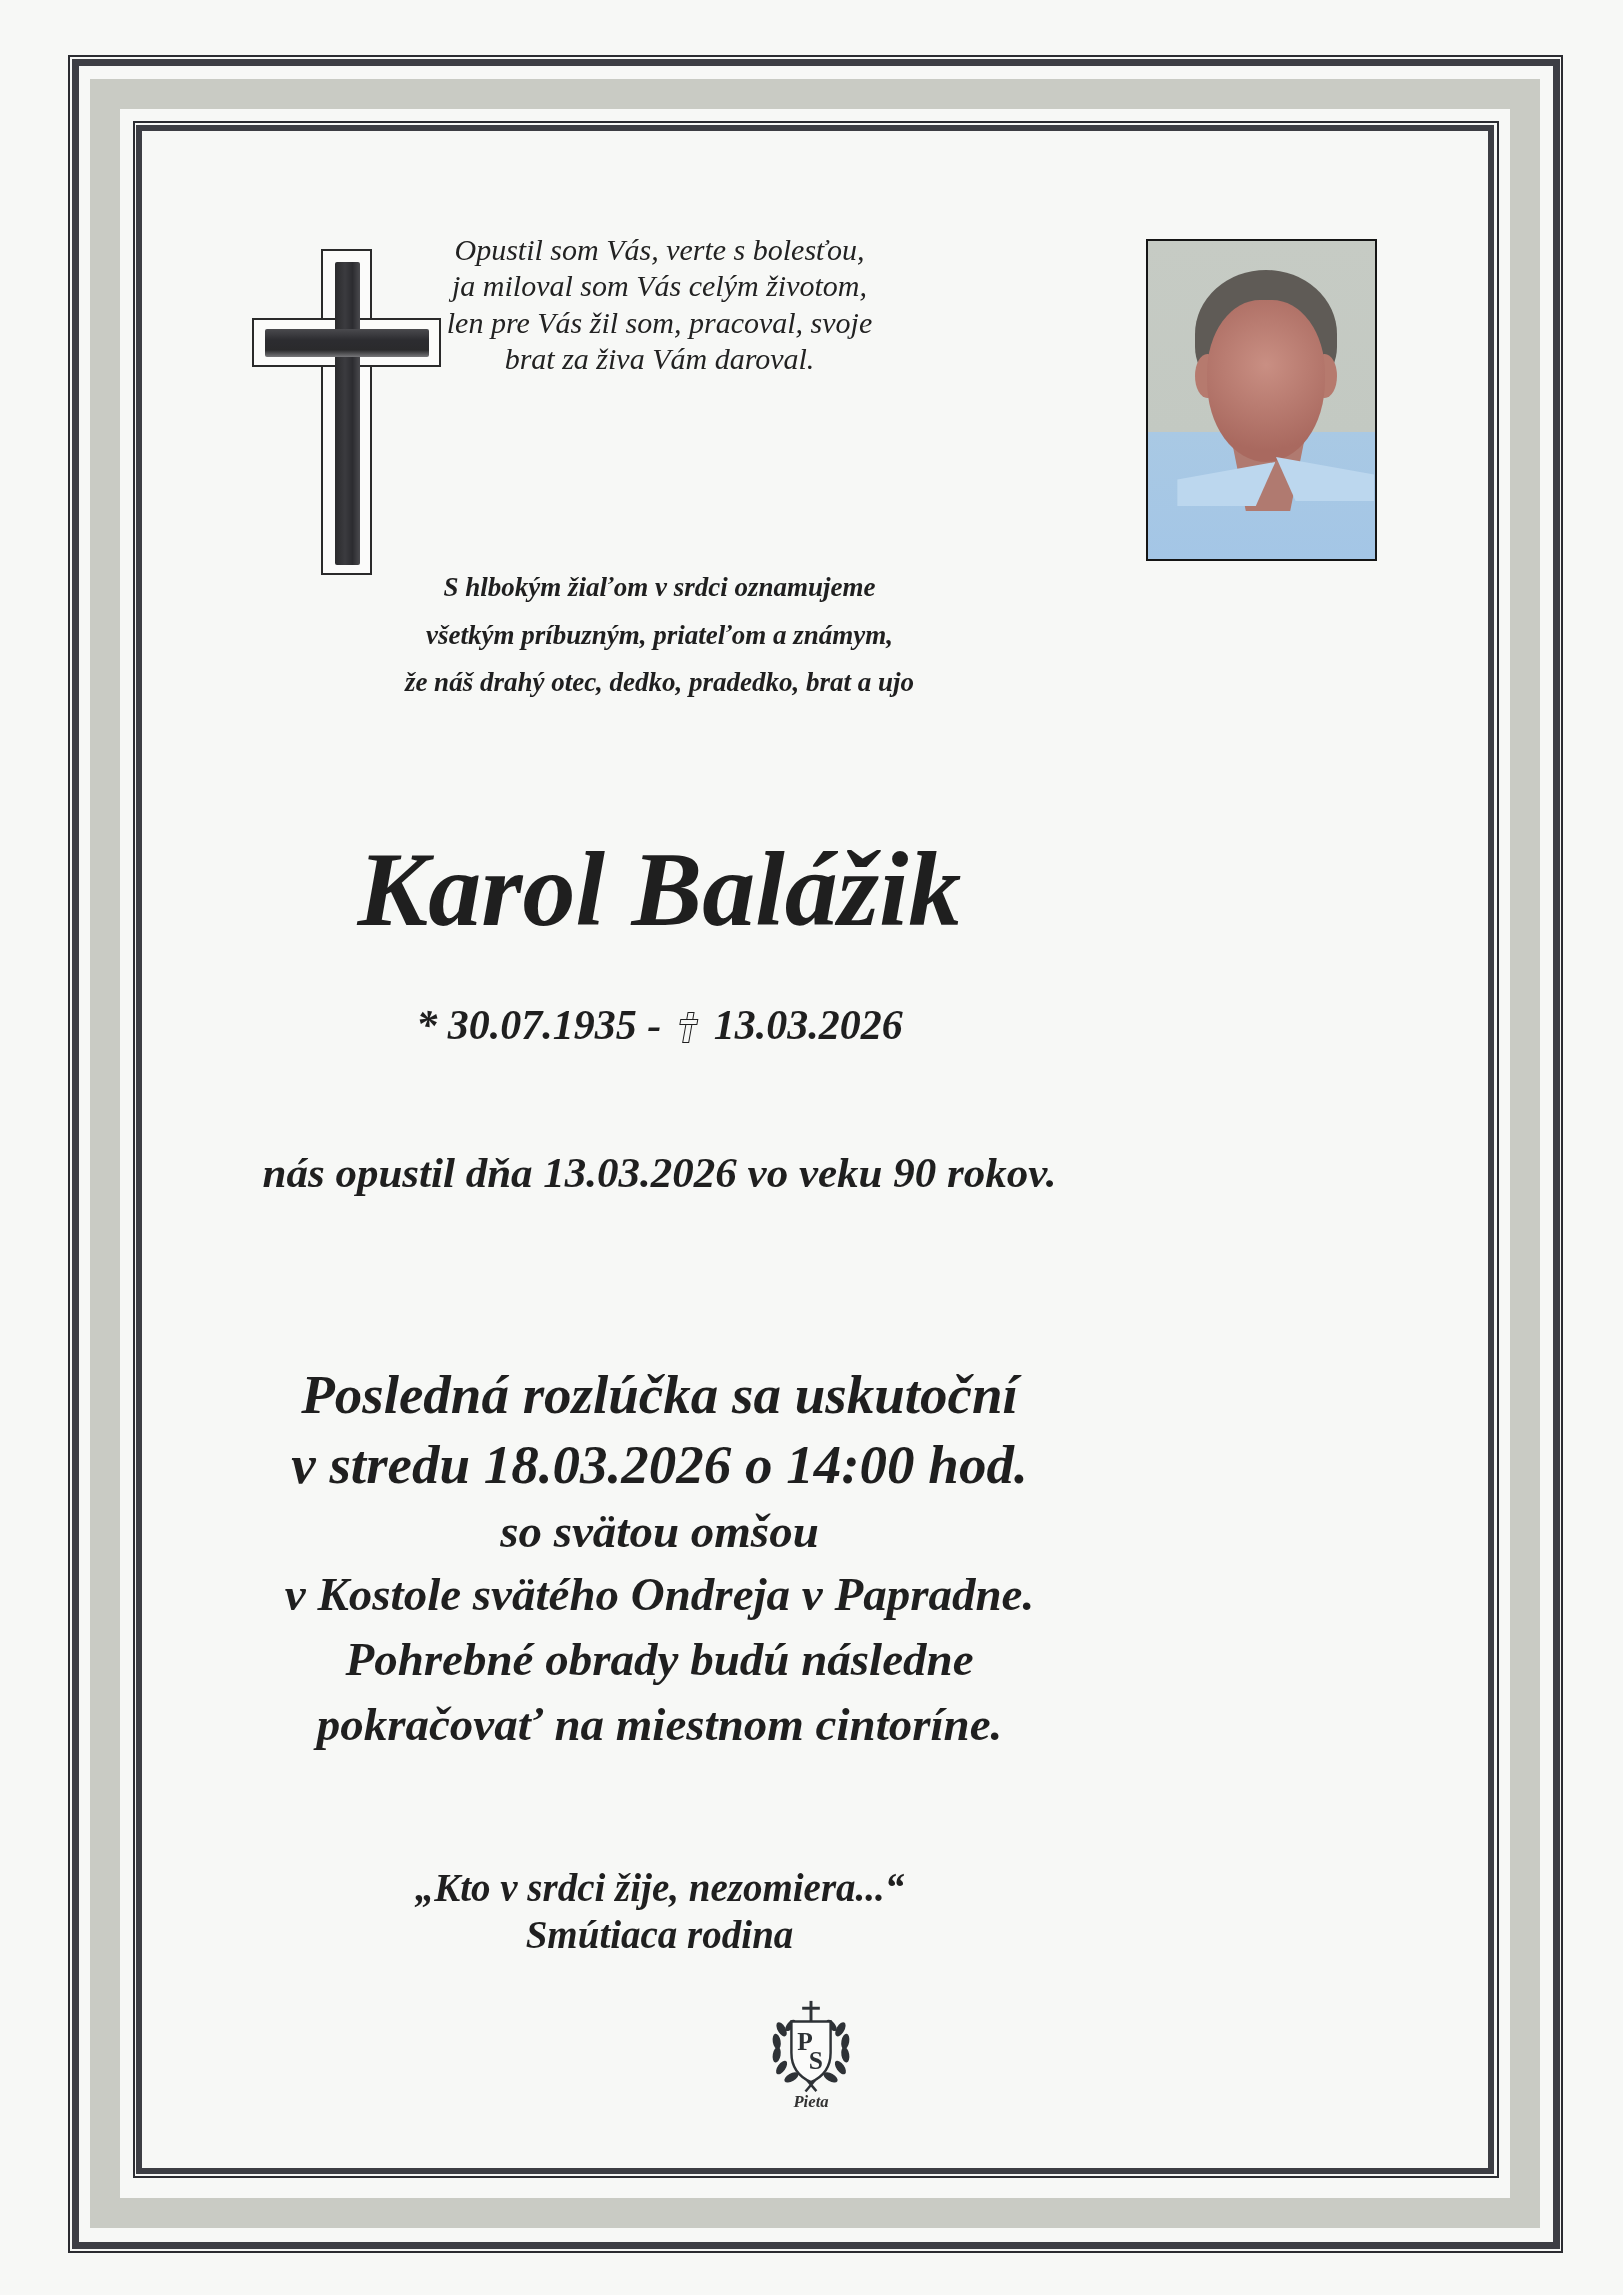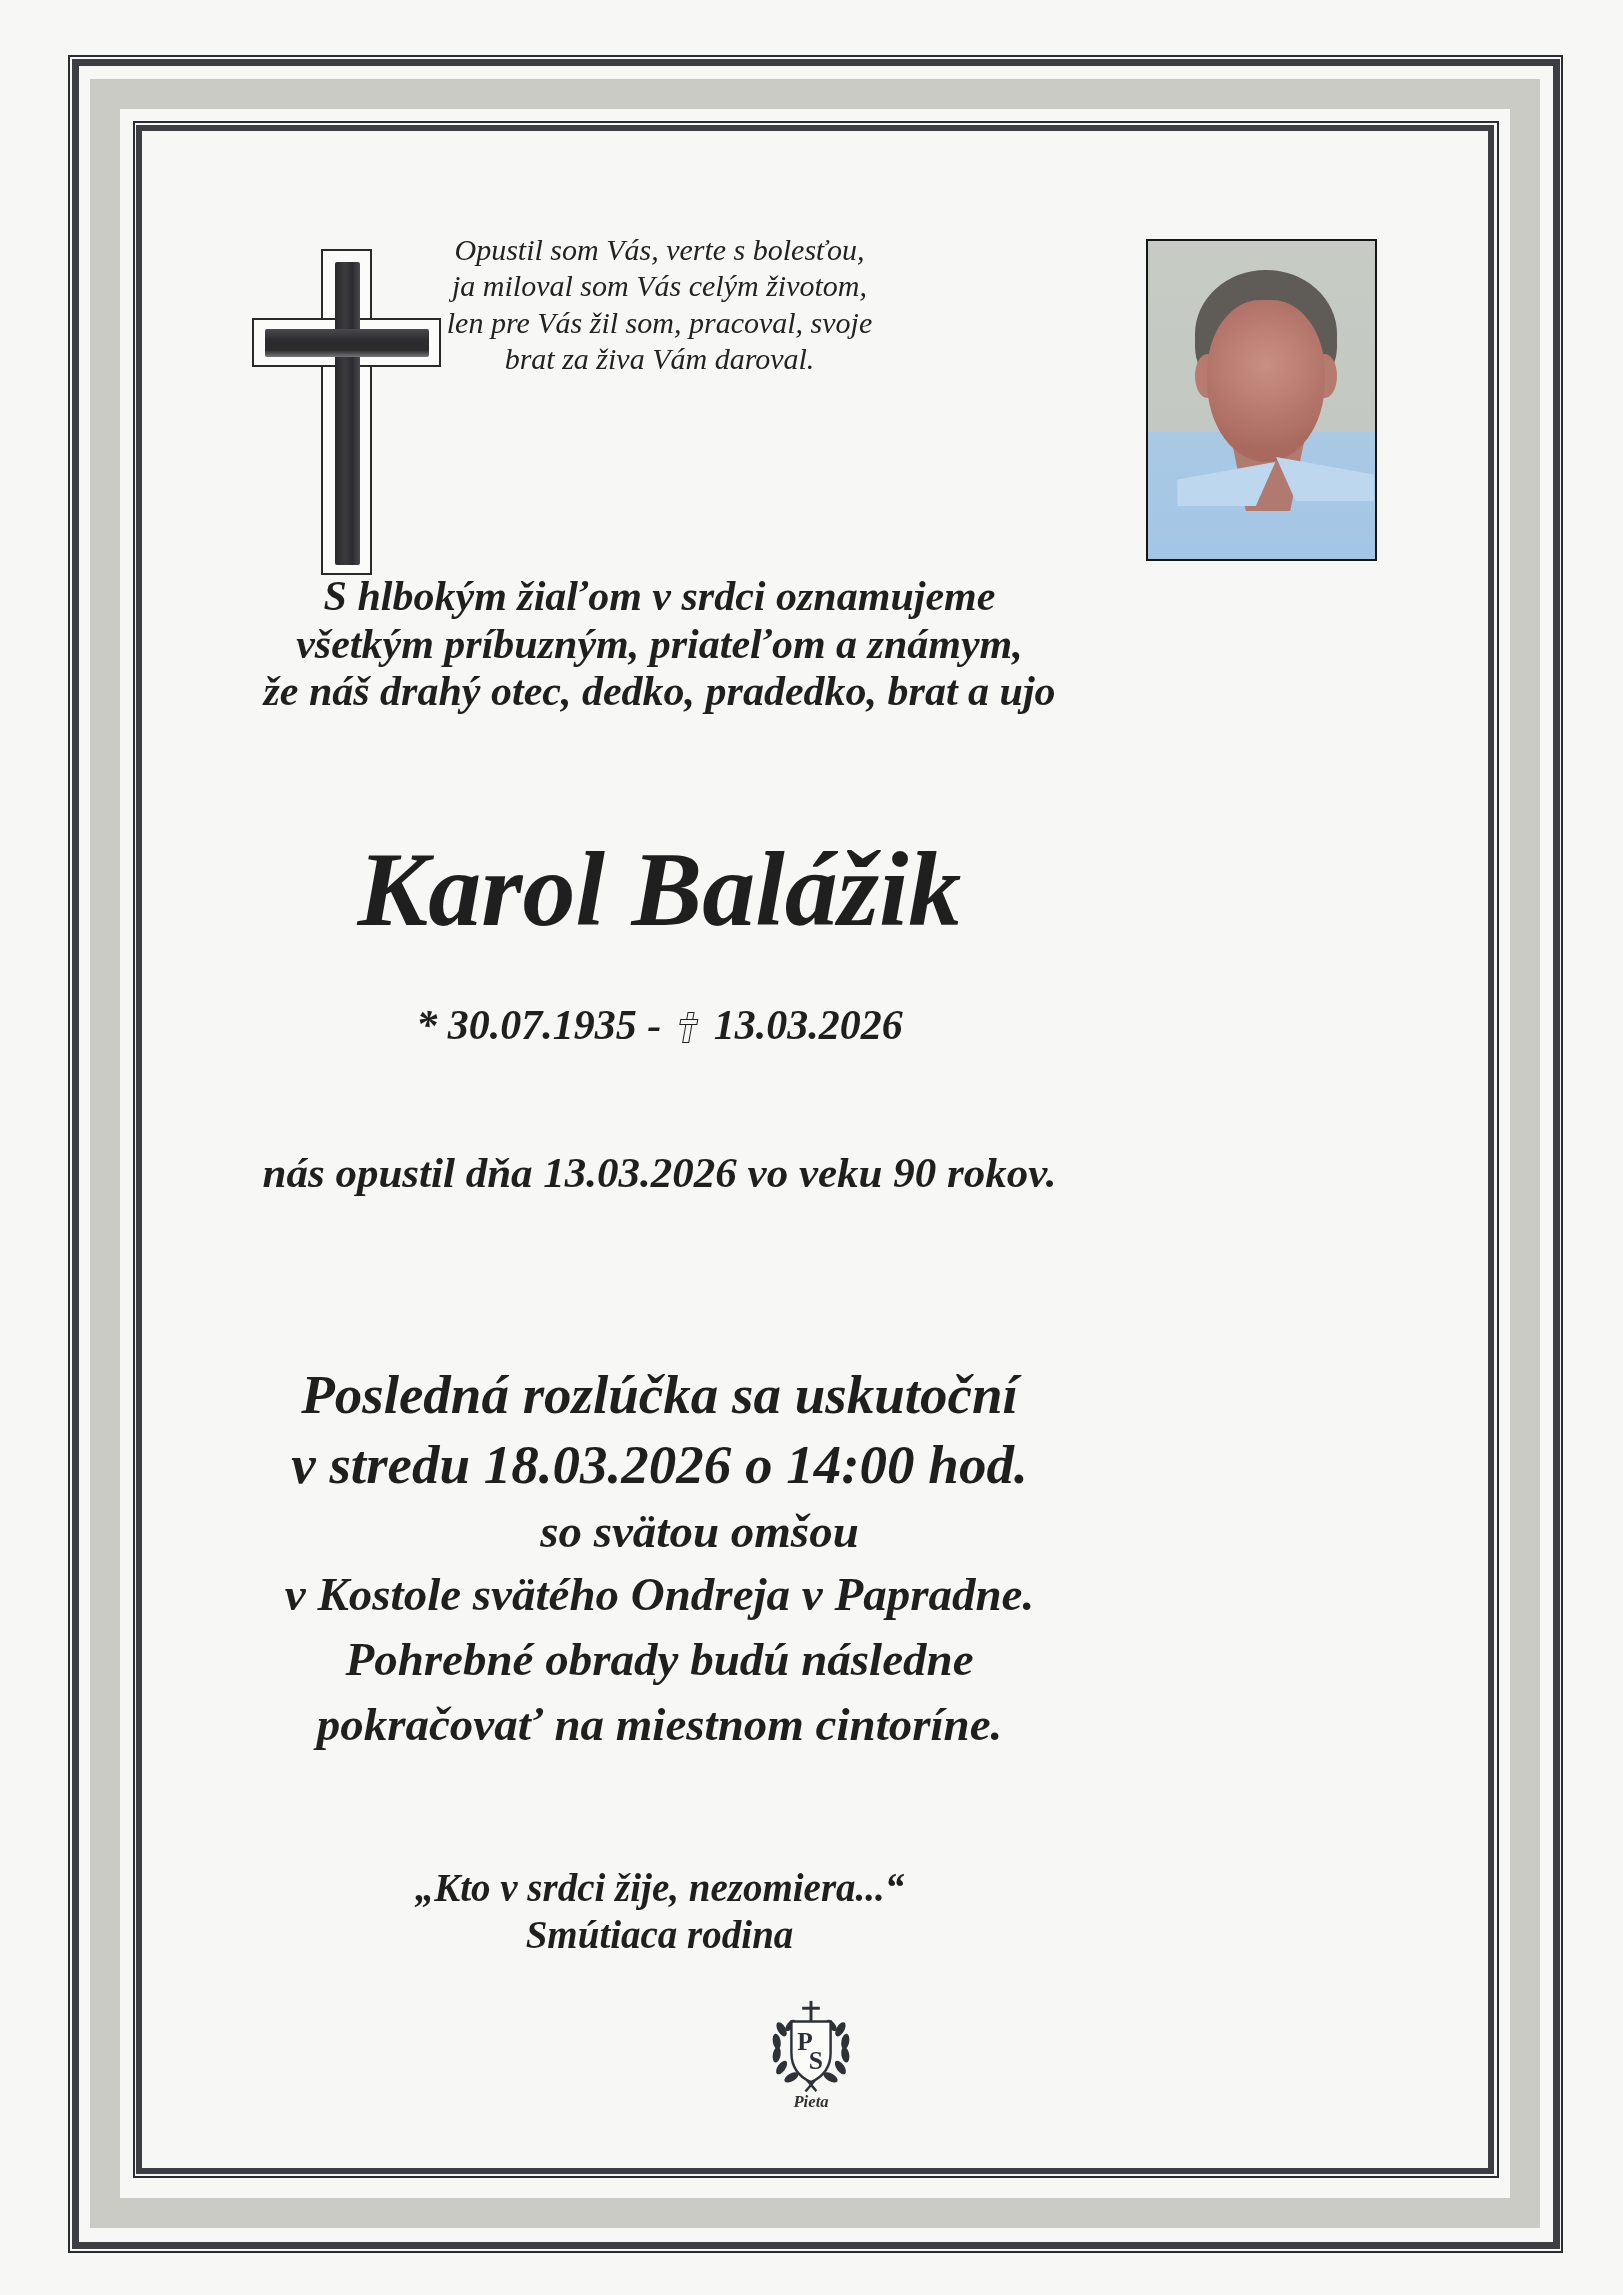--- a/index.html
+++ b/index.html
@@ -13,21 +13,21 @@
   .frame { position:absolute; box-sizing:border-box; }
   .f-outer-thin { left:68px; top:55px; width:1495px; height:2198px; border:2px solid #2b2c31; }
   .f-outer-thick { left:72px; top:59px; width:1488px; height:2190px; border:7.4px solid #3d3e44; }
   .f-gray { left:90px; top:79px; width:1450px; height:2149px; border:30px solid #c9cbc4; }
   .f-inner-thin { left:133px; top:121px; width:1366px; height:2057px; border:2px solid #2b2c31; }
   .f-inner-thick { left:136px; top:125px; width:1358px; height:2049px; border:6.9px solid #3d3e44; }
 
   .line { position:absolute; left:0; width:1319px; text-align:center; white-space:nowrap; }
   .poem { font-style:italic; font-weight:normal; font-size:30px; color:#222; }
   .bi { font-style:italic; font-weight:bold; }
-  .announce { font-size:42px;text-align:center; }
+  .announce { font-size:27px;text-align:center; }
   .name { font-size:106px; }
   .dates { font-size:42px; }
   .passed { font-size:43px; }
   .ceremony-big { font-size:55px;font-family:Liberation Serif, serif; }
   .ceremony { font-size:47px; }
   .quote { font-size:39px; }
   .date-cross {
     display:inline-block; position:relative; width:17.7px; height:29.4px; margin:0 6.9px; vertical-align:-2px;
     transform:skewX(-10deg);
   }
@@ -104,21 +104,21 @@
   <span>-</span>
   <span class="date-cross"></span>
   <span>13.03.2026</span>
 </div>
 
 <div class="line bi passed" style="top:1148px;">nás opustil dňa 13.03.2026 vo veku 90 rokov.</div>
 
 <div>
   <div class="line bi ceremony-big" style="top:1363px;">Posledná rozlúčka sa uskutoční</div>
   <div class="line bi ceremony-big" style="top:1433px;">v stredu 18.03.2026 o 14:00 hod.</div>
-  <div class="line bi ceremony" style="top:1504px;padding-left:40px;">so svätou omšou</div>
+  <div class="line bi ceremony" style="top:1504px;">so svätou omšou</div>
   <div class="line bi ceremony" style="top:1567px;">v Kostole svätého Ondreja v Papradne.</div>
   <div class="line bi ceremony" style="top:1632px;">Pohrebné obrady budú následne</div>
   <div class="line bi ceremony" style="top:1697px;">pokračovať na miestnom cintoríne.</div>
 </div>
 
 <div class="line bi quote" style="top:1865px;">„Kto v srdci žije, nezomiera...“</div>
 <div class="line bi quote" style="top:1912px;">Smútiaca rodina</div>
 
 <div class="abs logo">
   <svg width="98" height="98" viewBox="0 0 200 200">

